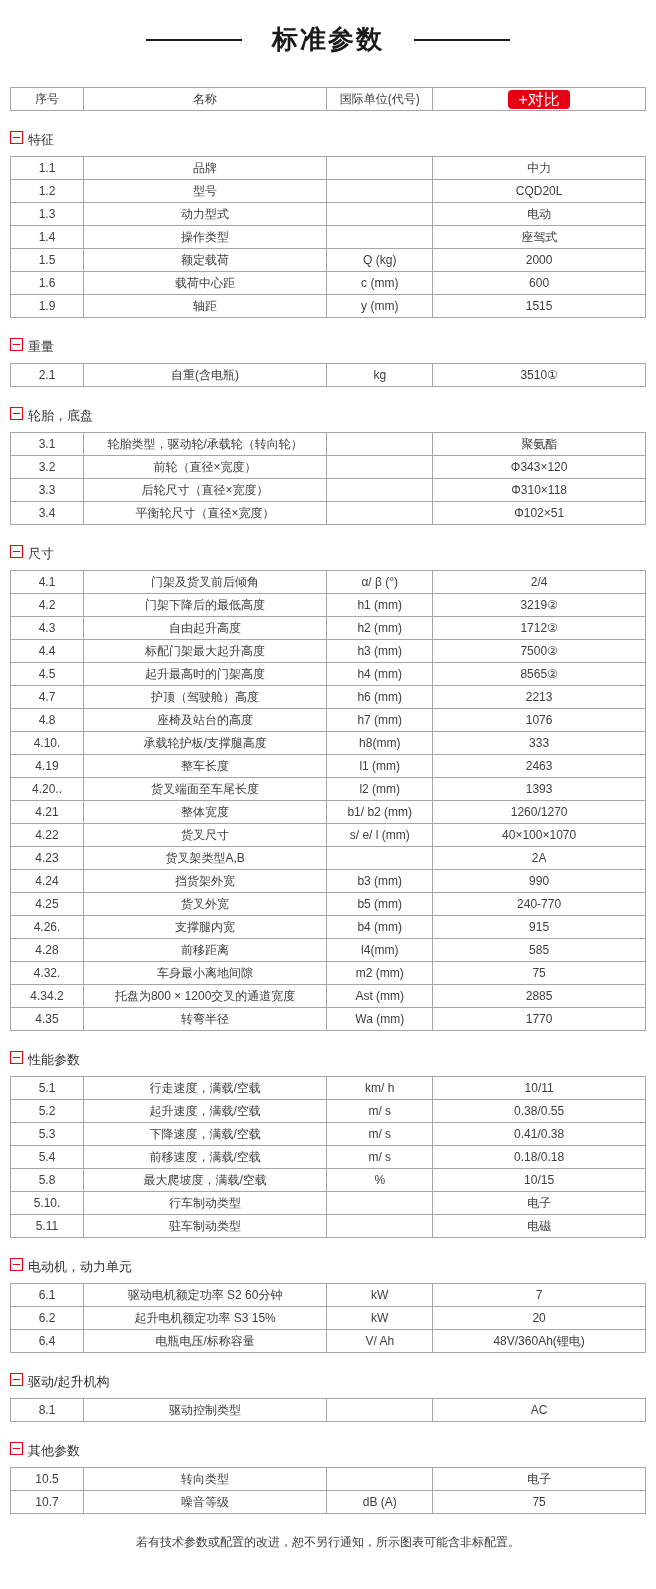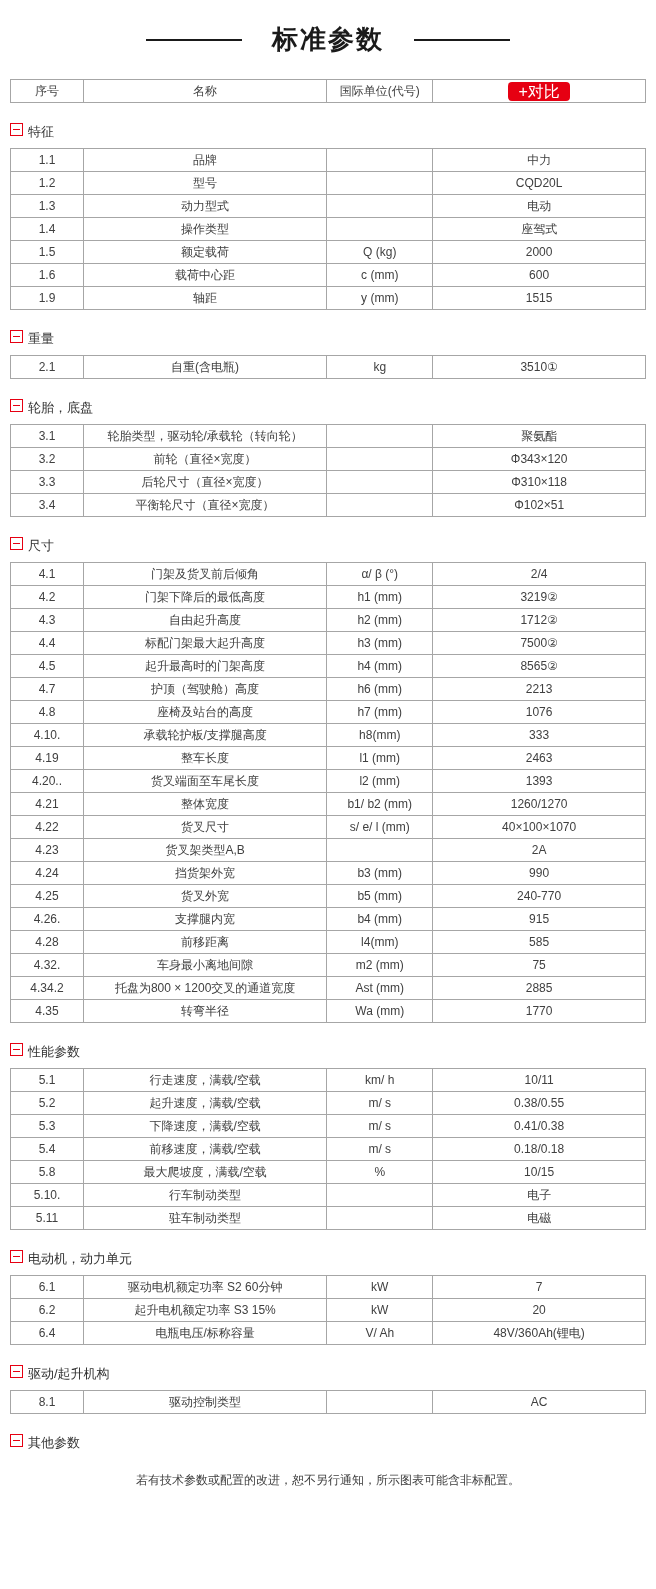--- a/index.html
+++ b/index.html
@@ -7,21 +7,21 @@
   body {
     width: 656px;
     font-family: "Liberation Sans", "DejaVu Sans", sans-serif;
     color: #404040;
   }
   .page { width: 656px; padding: 14px 10px 30px 10px; }
 
   
   .title-row {
     display: flex; align-items: center; justify-content: center;
-    margin: 8px 0 22px 0;
+    margin: 8px 0 30px 0;
   }
   .title-line { width: 96px; height: 2px; background: #1a1a1a; }
   .page-title {
     font-size: 26px; font-weight: bold; color: #1a1a1a;
     margin: 0 30px; letter-spacing: 2px;
   }
 
   
   table.spec-table {
     width: 636px; border-collapse: collapse; table-layout: fixed;
@@ -437,18 +437,34 @@
               <td class="col-value">AC</td>
             </tr>
           </tbody>
         </table>
       </div>
       <div class="section">
         <div class="section-label">
           <span class="collapse-icon"></span>
           <span class="section-label-text">其他参数</span>
         </div>
+        <table class="spec-table">
+          <tbody>
+            <tr>
+              <td class="col-no">10.5</td>
+              <td class="col-name">转向类型</td>
+              <td class="col-unit"></td>
+              <td class="col-value">电子</td>
+            </tr>
+            <tr>
+              <td class="col-no">10.7</td>
+              <td class="col-name">噪音等级</td>
+              <td class="col-unit">dB (A)</td>
+              <td class="col-value">75</td>
+            </tr>
+          </tbody>
+        </table>
       </div>
     </div>
 
   <div class="footer-note">若有技术参数或配置的改进，恕不另行通知，所示图表可能含非标配置。</div>
 
 </div>
 
 </body></html>

